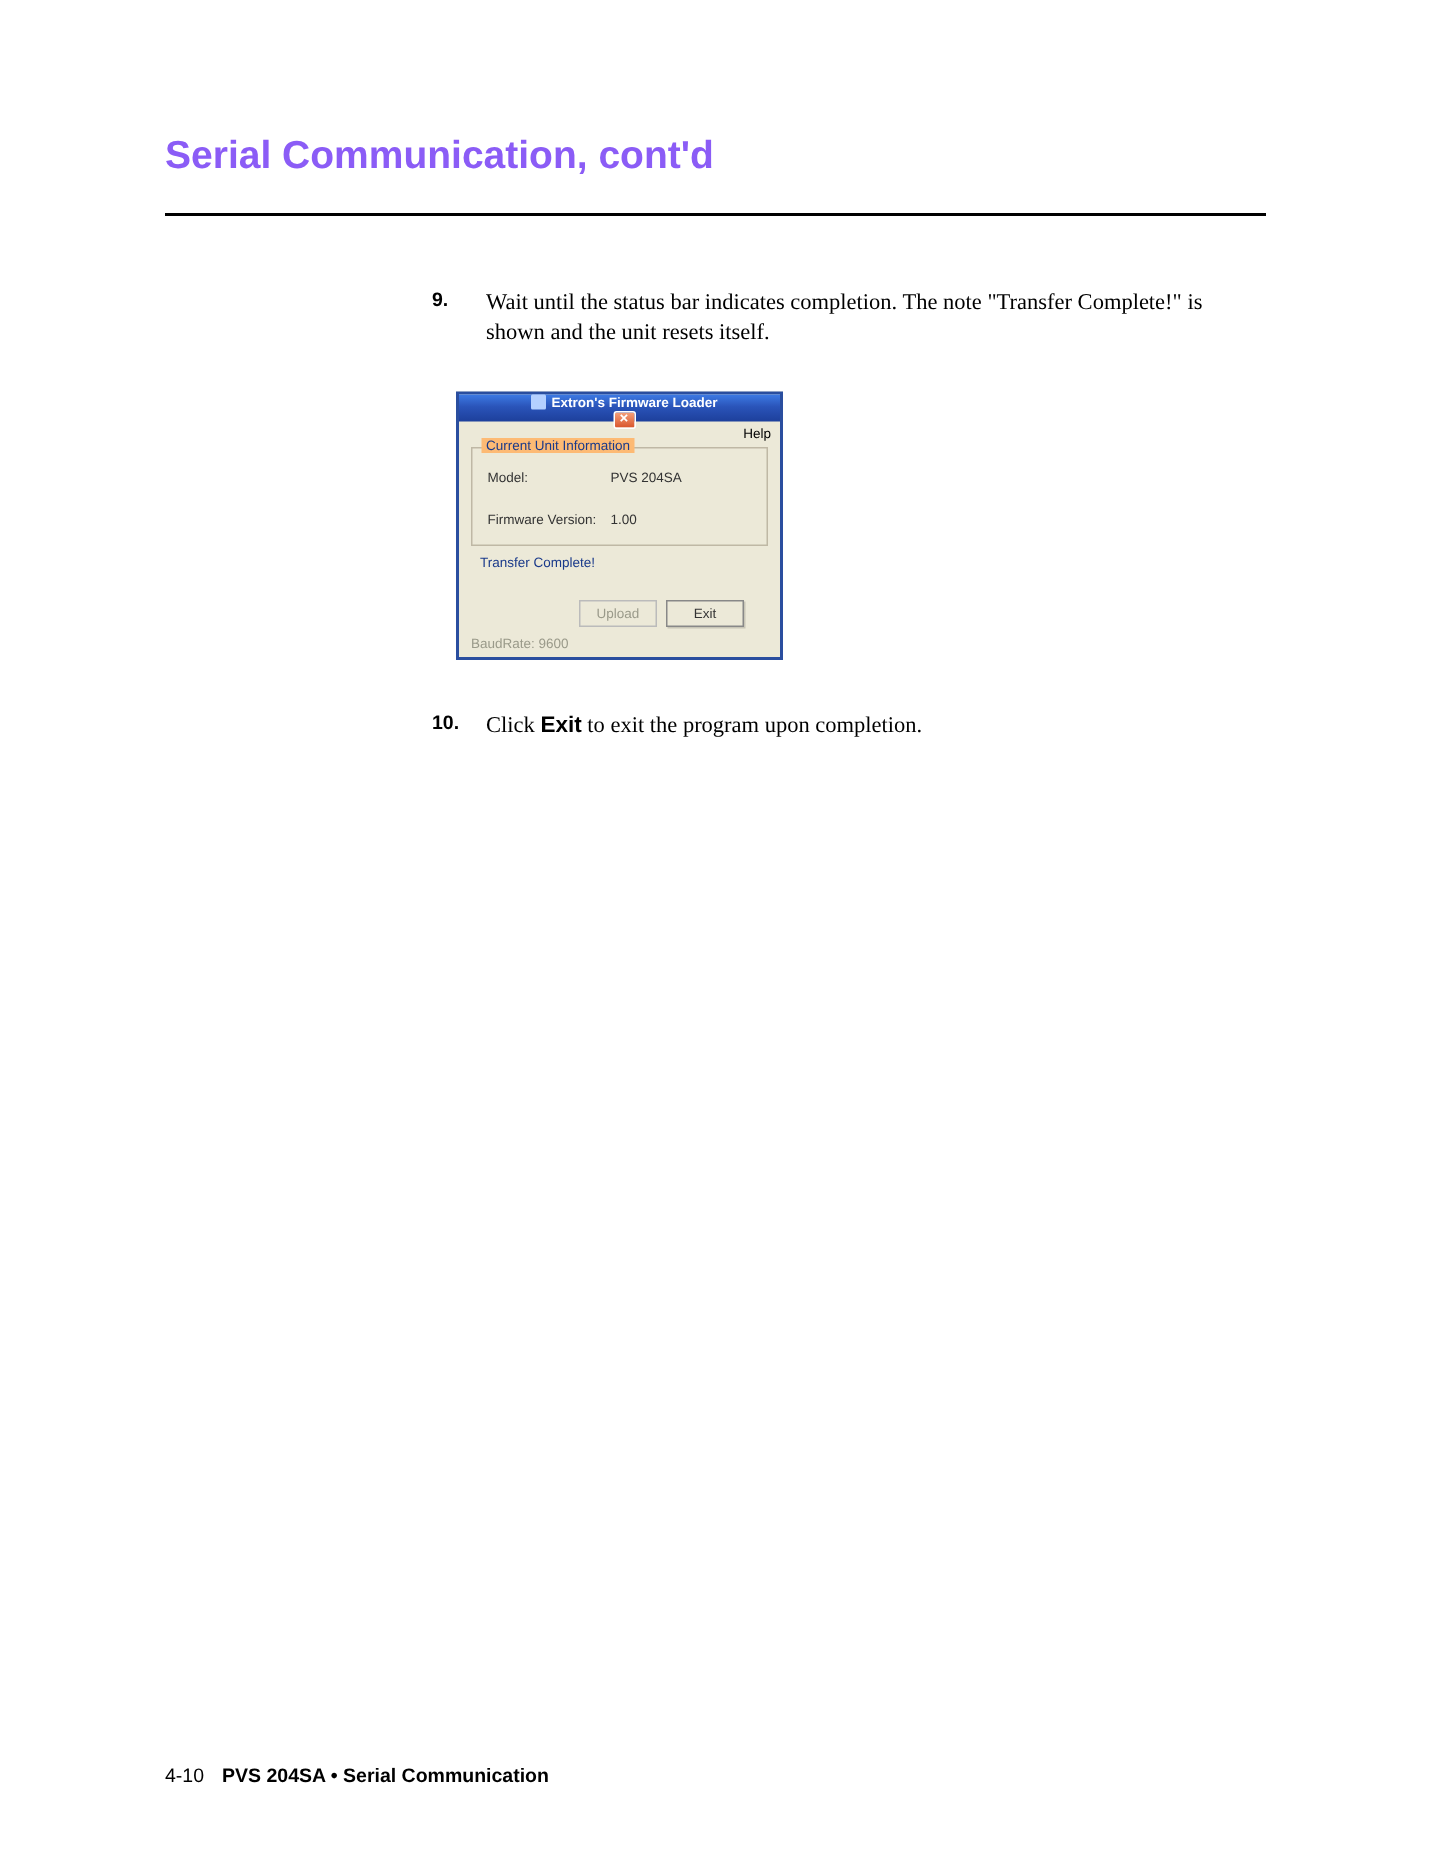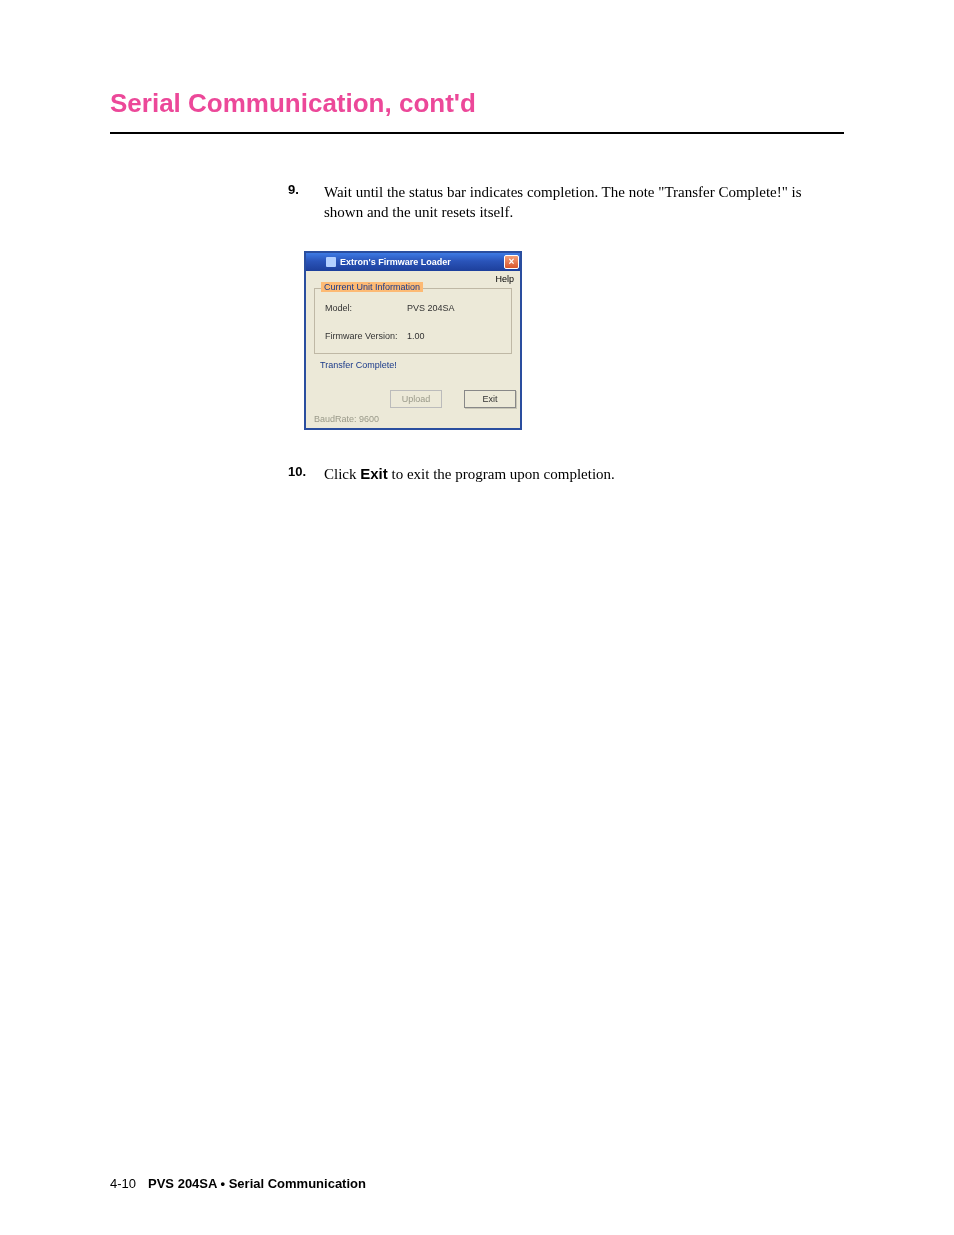--- a/index.html
+++ b/index.html
@@ -12,23 +12,23 @@
   .page {
     padding: 88px 110px 40px 110px;
     box-sizing: border-box;
     height: 1235px;
     position: relative;
   }
   .section-heading {
     font-family: Arial, Helvetica, sans-serif;
     font-weight: bold;
     font-size: 26px;
-    color: #ec4899;
+    color: #8b5cf6;
     border-bottom: 2px solid #000;
-    padding-bottom: 13px;
+    padding-bottom: 23px;
     margin-bottom: 48px;
   }
   .step-block {
     display: flex;
     margin-left: 178px;
     margin-bottom: 18px;
   }
   .step-num {
     font-family: Arial, Helvetica, sans-serif;
     font-weight: bold;
@@ -60,21 +60,22 @@
     font-size: 9px;
     color: #333;
     box-sizing: border-box;
   }
   .titlebar {
     height: 18px;
     background: linear-gradient(to bottom, #3d7ae4 0%, #2a54b9 45%, #1d3f9b 100%);
     display: flex;
     align-items: center;
     justify-content: space-between;
-    padding: 0 0 0 20px;
+    padding: 0 0 0 6px;
+    flex-direction: column;
   }
   .titlebar-left {
     display: flex;
     align-items: center;
     gap: 4px;
   }
   .app-icon {
     width: 10px;
     height: 10px;
     background: #b4d0ff;
@@ -130,24 +131,24 @@
   }
   .info-row:last-child { margin-bottom: 0; }
   .info-label { width: 82px; }
   .info-value { }
   .status-row {
     margin: 6px 10px 20px 14px;
     font-size: 9px;
     color: #1a3a8a;
   }
   .button-row {
-    padding: 0 4px 4px 10px;
+    padding: 0 24px 4px 10px;
     display: flex;
     justify-content: flex-end;
-    gap: 22px;
+    gap: 6px;
   }
   .btn {
     width: 50px;
     height: 16px;
     border: 1px solid #888;
     background: #ece9d8;
     font-size: 9px;
     display: flex;
     align-items: center;
     justify-content: center;

